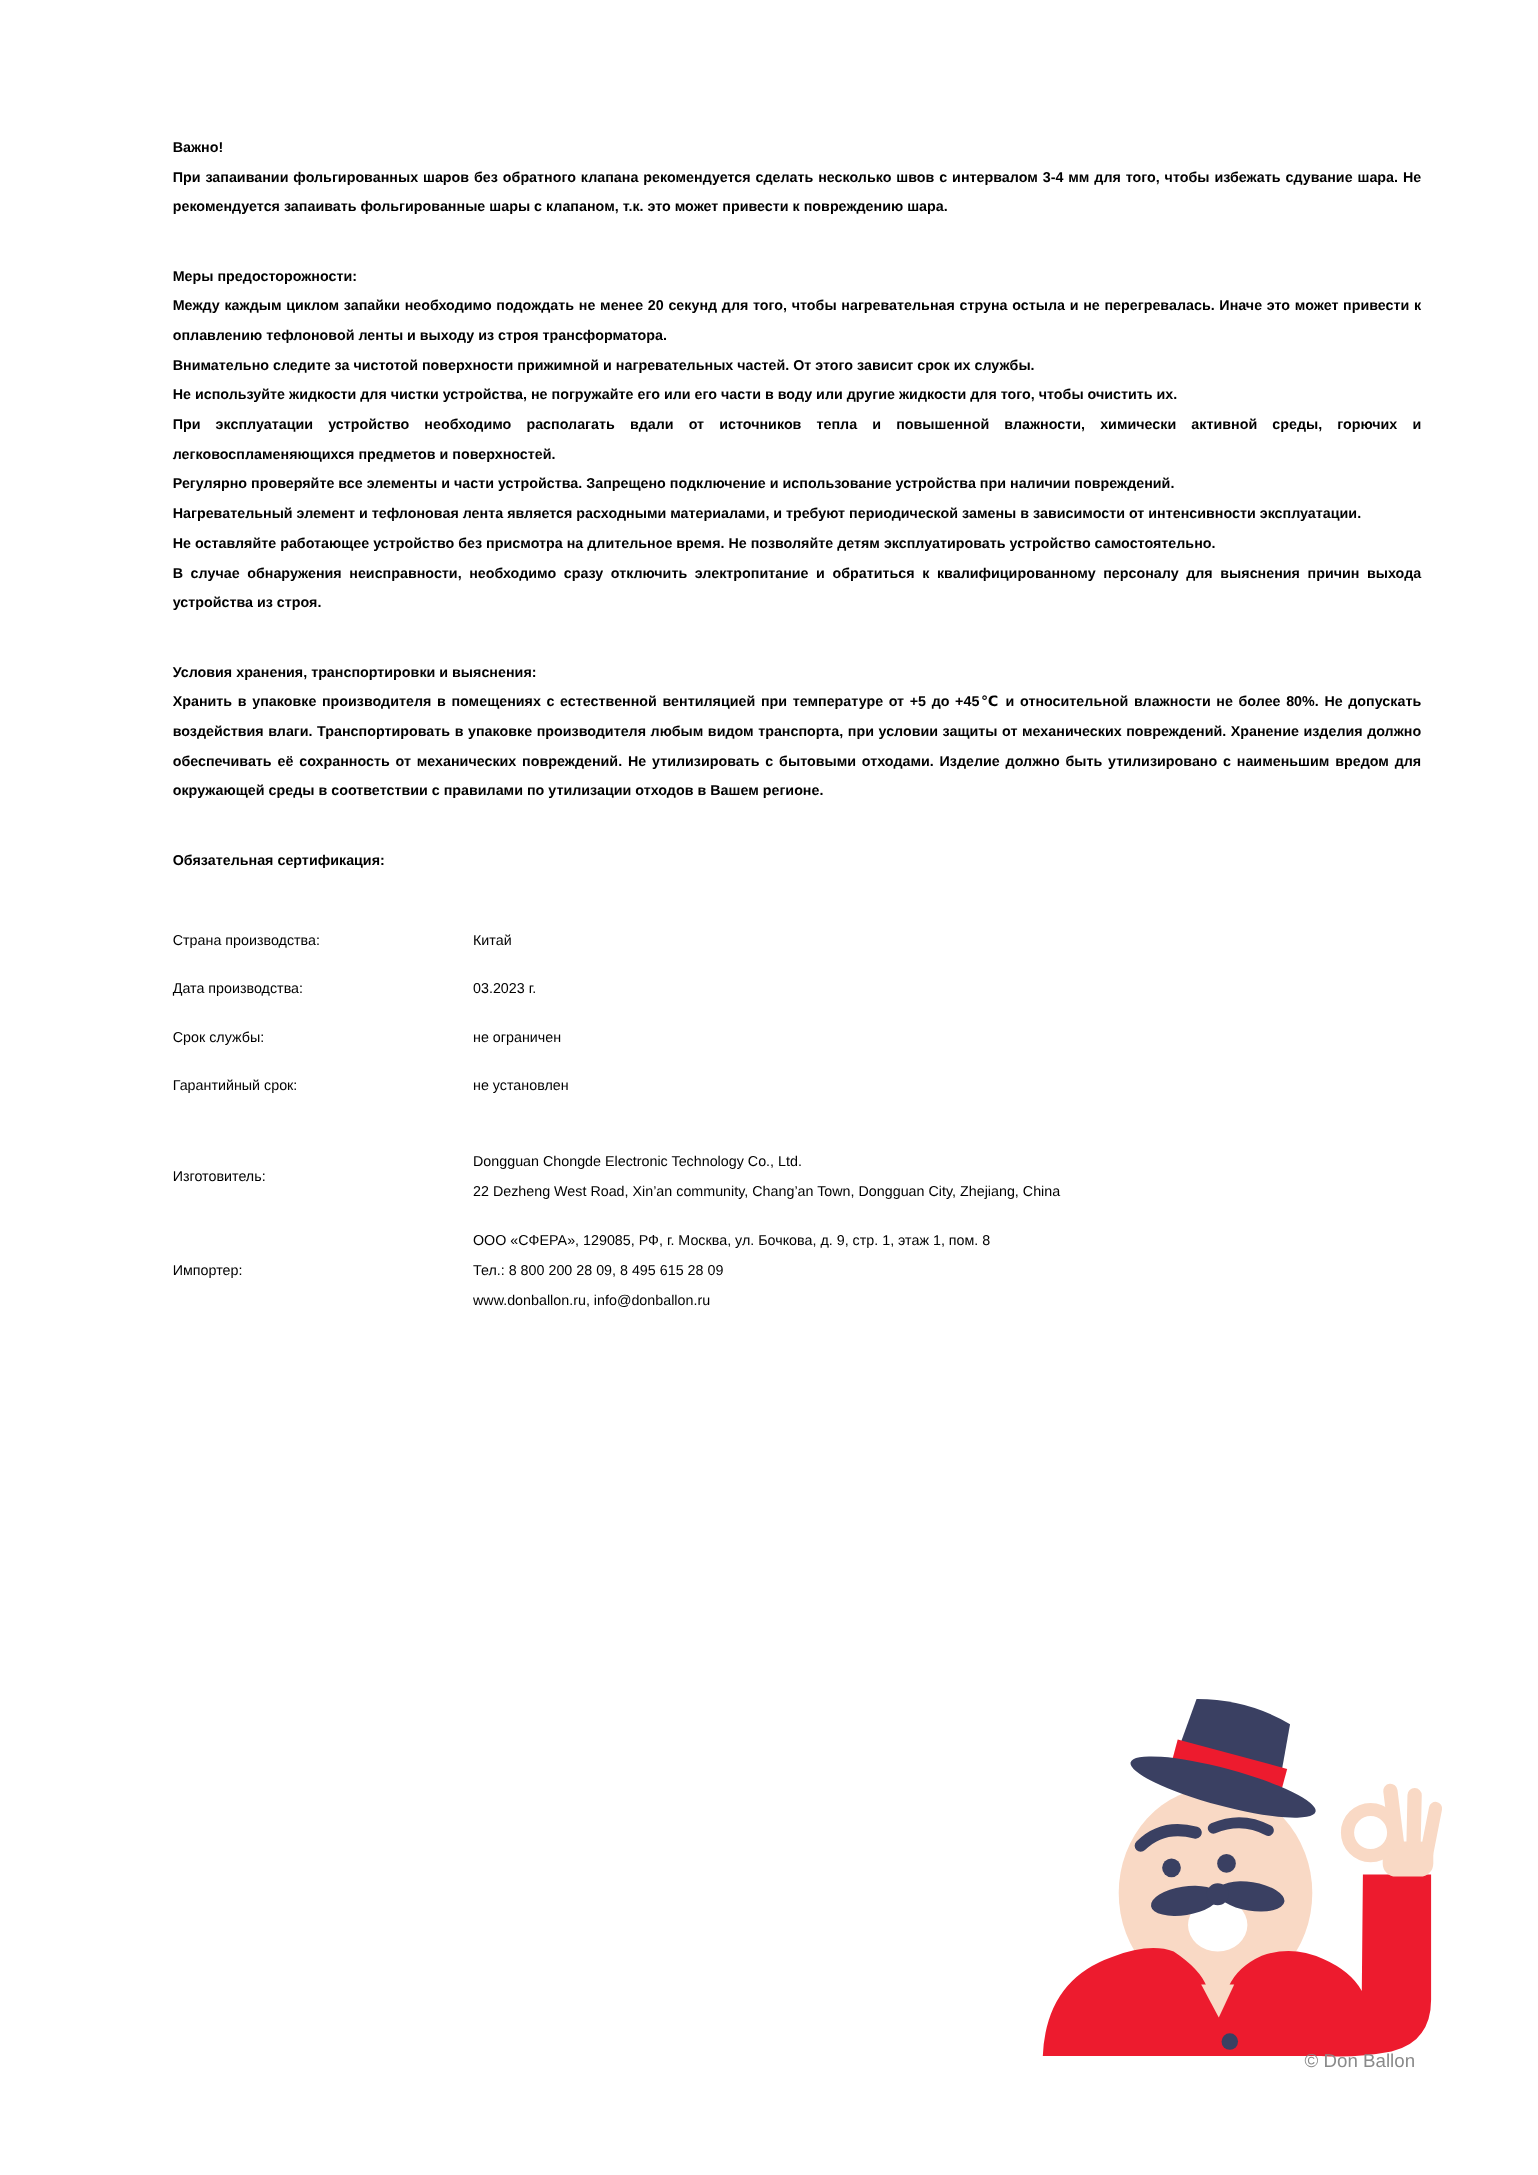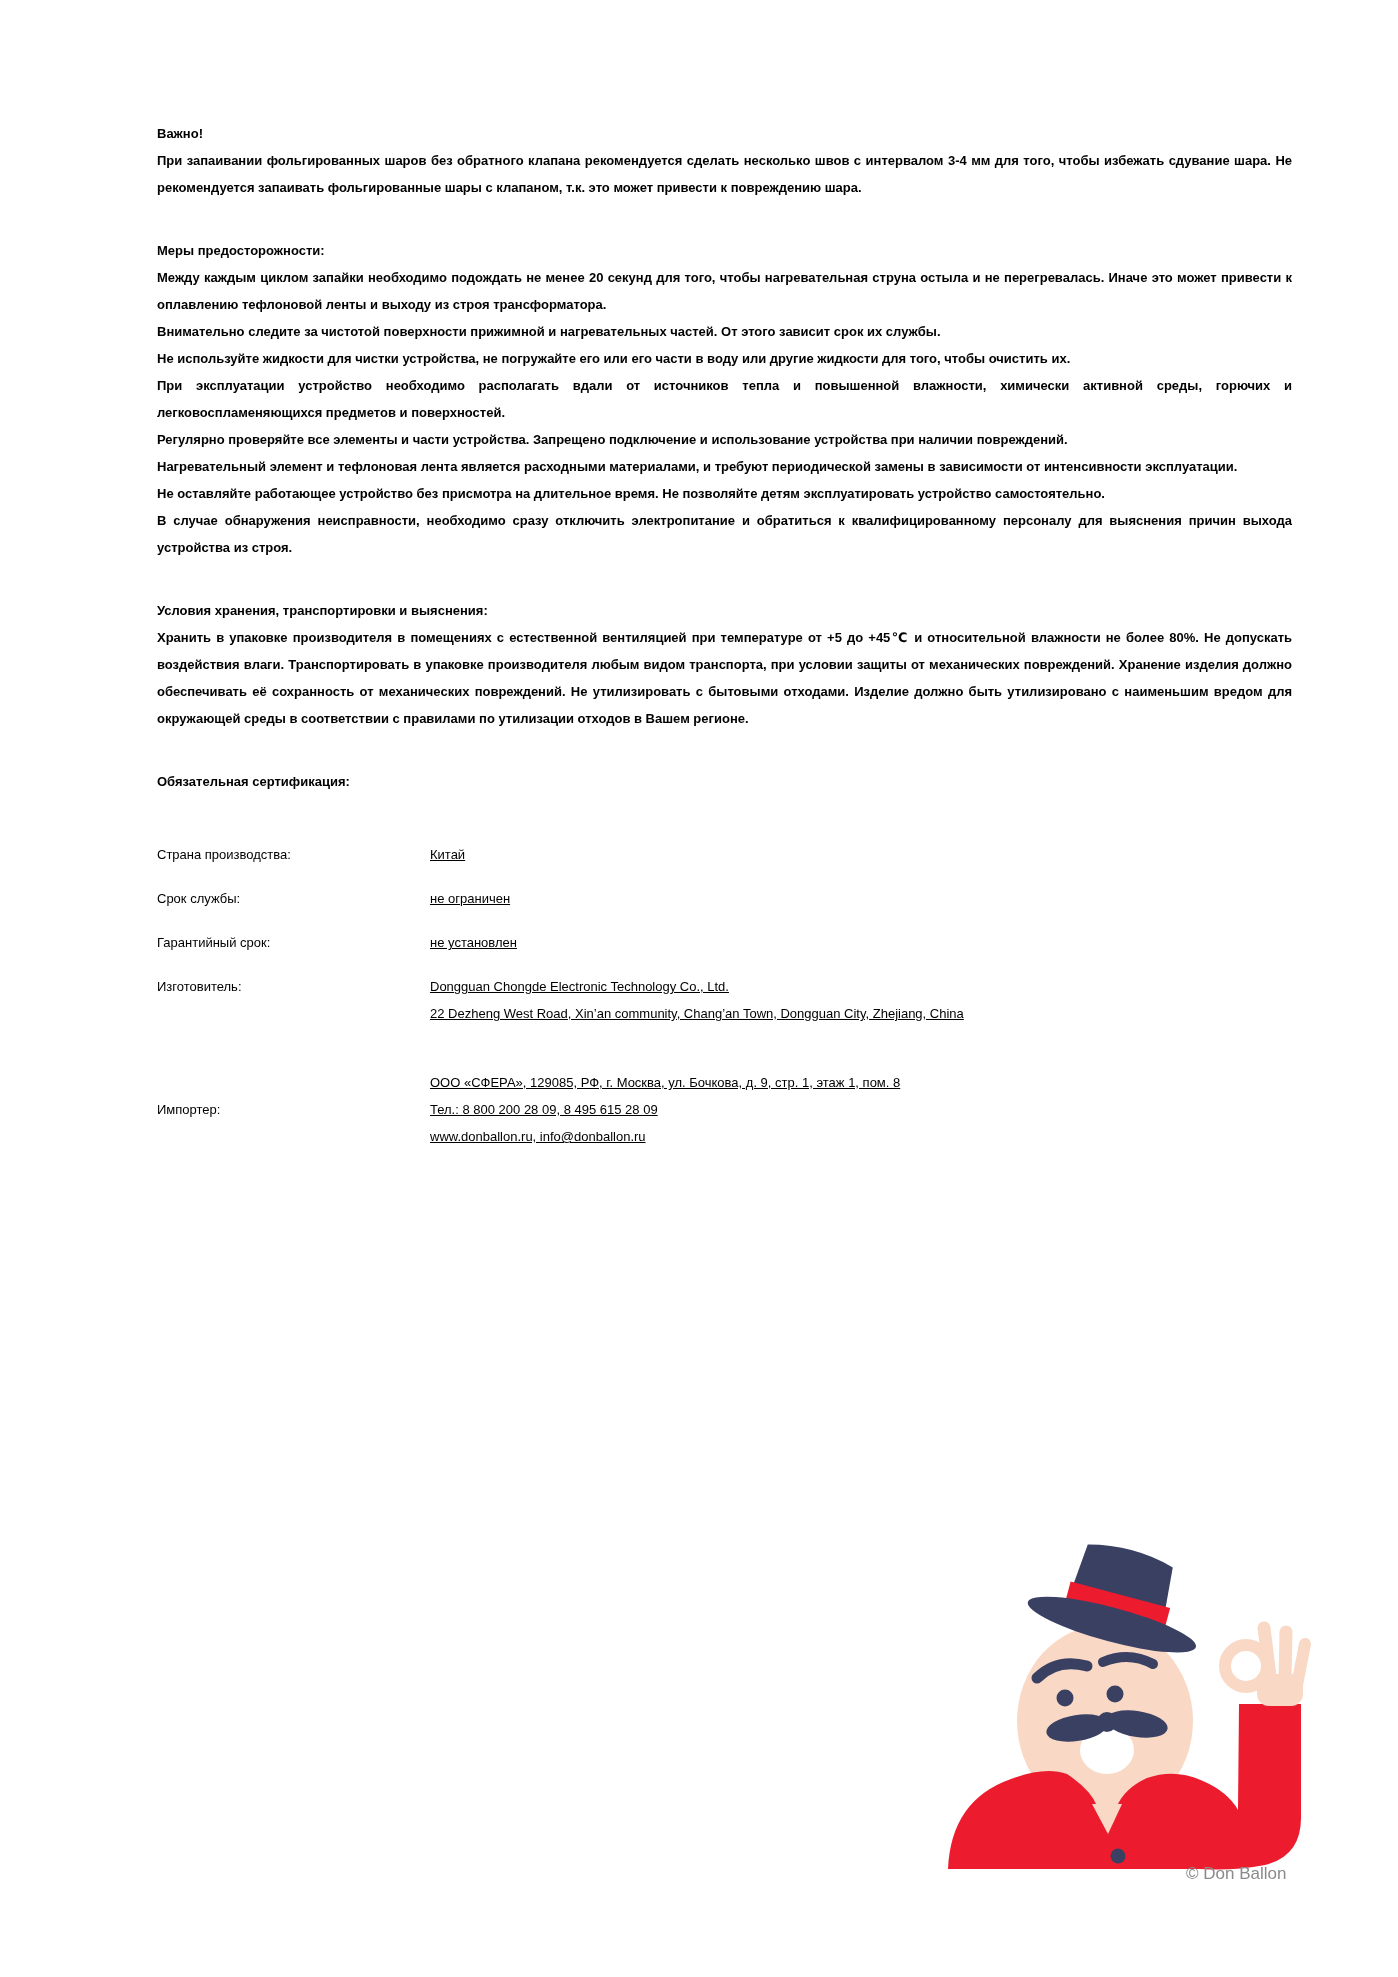--- a/index.html
+++ b/index.html
@@ -16,21 +16,21 @@
   .sec-heading{font-weight:bold;}
   .para{margin:0;text-align:justify;font-weight:bold;}
   .para:last-child{margin-bottom:0;}
 
   .details{margin-top:46px;}
   .det-row{display:flex;align-items:flex-start;margin-bottom:17px;}
   .det-row:nth-child(1){align-items:flex-end;}
   .det-row:nth-child(5){margin-top:42px;align-items:center;}
   .det-row:nth-child(6){margin-top:18px;align-items:center;}
   .det-label{width:273px;flex:none;}
-  .det-value{flex:1;text-decoration:underline;}
+  .det-value{flex:1;}
   .det-line{white-space:nowrap;}
 
   .mascot{position:absolute;left:945px;top:1538px;width:400px;height:340px;}
   .mascot-credit{
     position:absolute;left:1186px;top:1866px;
     font-size:17px;line-height:16px;color:var(--credit,#8a8a8a);
   }
 </style>
 </head>
 <body>
@@ -58,20 +58,26 @@
       </section>
       <section class="doc-section">
         <div class="sec-heading">Обязательная сертификация:</div>
       </section>
     </div>
   <div class="details">
       <div class="det-row">
         <div class="det-label">Страна производства:</div>
         <div class="det-value">
           <div class="det-line">Китай</div>
+        </div>
+      </div>
+      <div class="det-row">
+        <div class="det-label">Дата производства:</div>
+        <div class="det-value">
+          <div class="det-line">03.2023 г.</div>
         </div>
       </div>
       <div class="det-row">
         <div class="det-label">Срок службы:</div>
         <div class="det-value">
           <div class="det-line">не ограничен</div>
         </div>
       </div>
       <div class="det-row">
         <div class="det-label">Гарантийный срок:</div>

